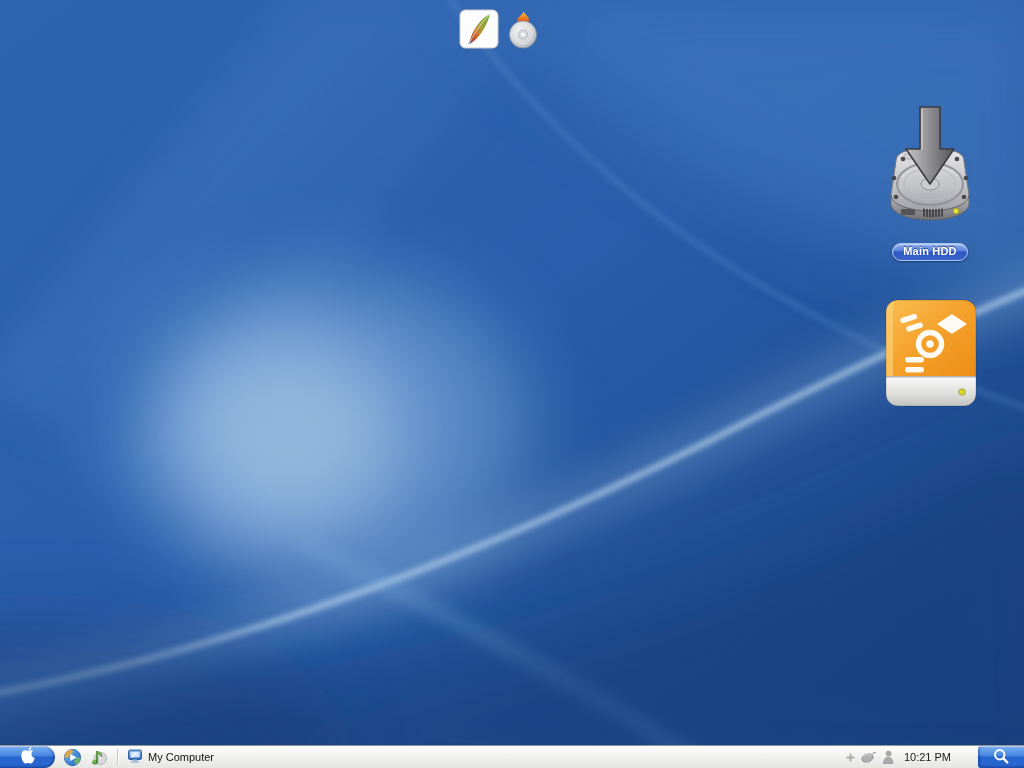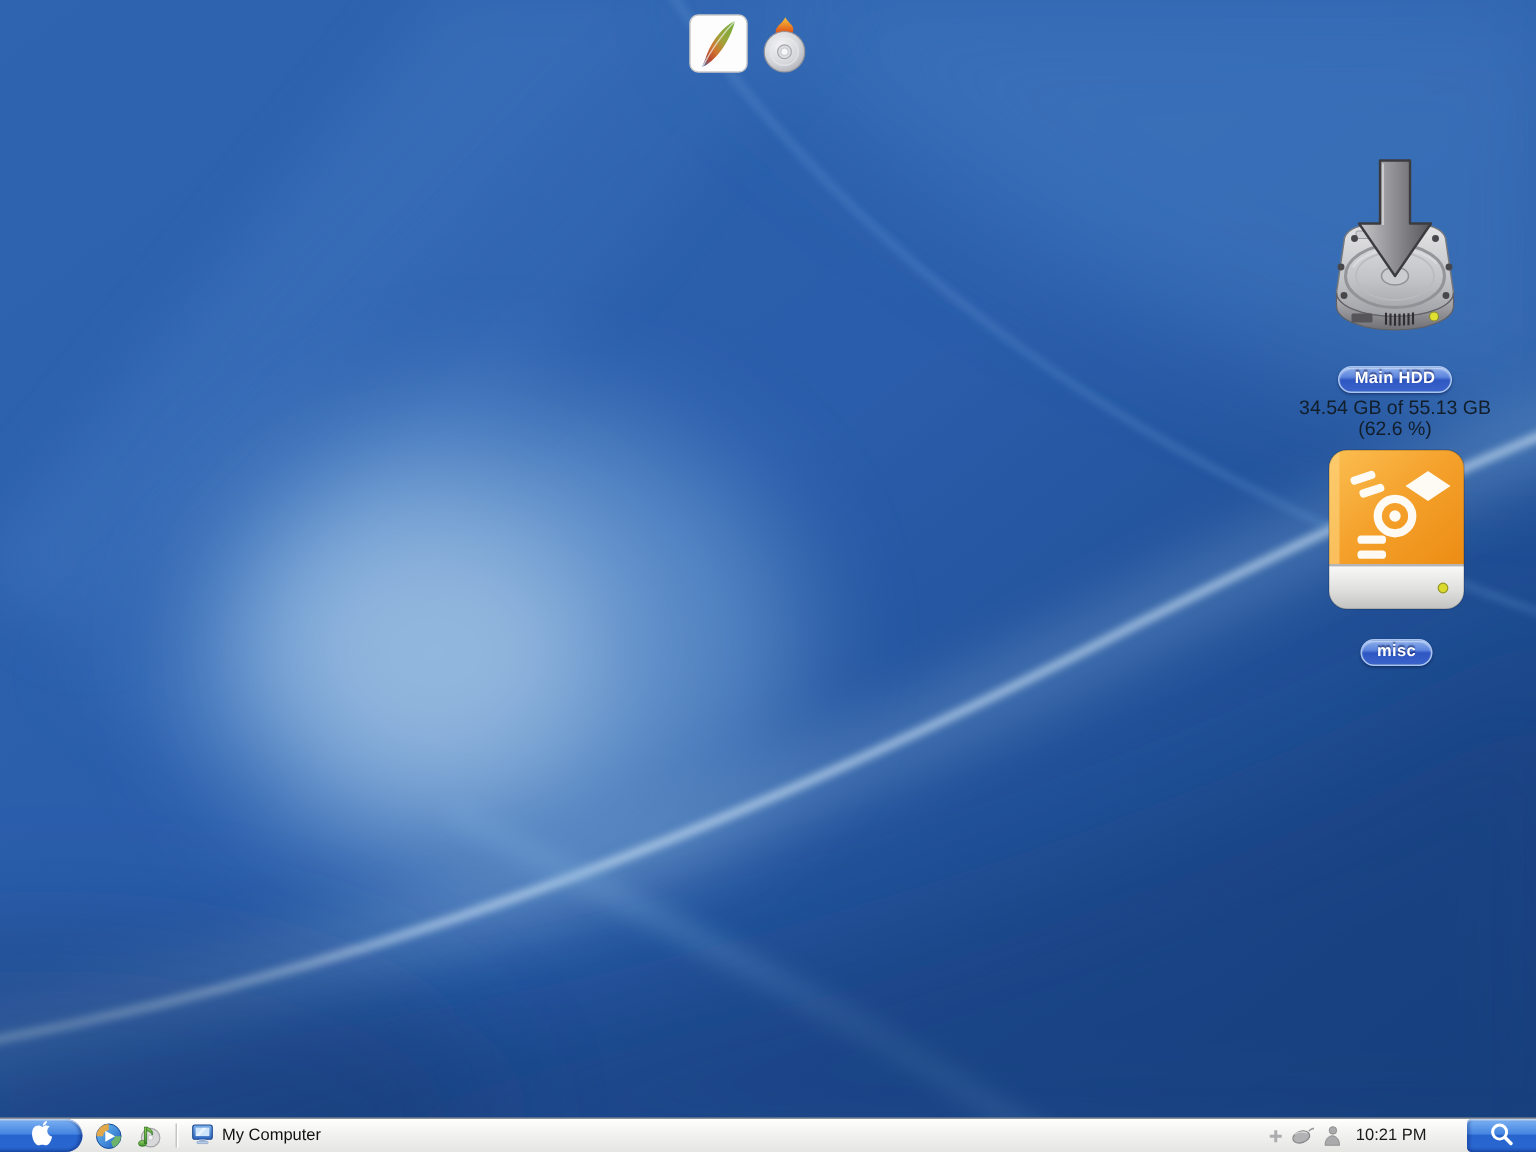--- a/index.html
+++ b/index.html
@@ -196,24 +196,20 @@
         </g>
         <circle cx="76" cy="106" r="3" fill="#e0e032" stroke="#8a8a30" stroke-width="0.8"></circle>
 
         <path d="M40 2 L60 2 L60 44 L74 44 L50 79 L26 44 L40 44 Z" fill="url(#arrowG)" stroke="#3c3c40" stroke-width="1.6" stroke-linejoin="round"></path>
         <path d="M42 4 L42 45" stroke="#dedee0" stroke-width="1.4" opacity="0.7"></path>
       </svg>
     </div>
     <div>
       <span class="pill pill-hdd">Main HDD</span>
     </div>
-    <div class="capacity">
-      <div>34.54 GB of 55.13 GB</div>
-      <div>(62.6 %)</div>
-    </div>
   </div>
 
   <div class="drive-group drive-misc">
     <div class="drive-icon-wrap">
       <svg width="106" height="112" viewBox="0 0 106 112">
         <defs>
           <linearGradient id="orangeG" x1="0" y1="0" x2="1" y2="1">
             <stop offset="0" stop-color="#fbbf52"></stop>
             <stop offset="0.5" stop-color="#f4a02a"></stop>
             <stop offset="1" stop-color="#ec8c14"></stop>
@@ -241,23 +237,20 @@
             <rect x="24" y="17" width="17" height="5.5" rx="2.4"></rect>
             <rect x="27" y="27" width="17" height="5.5" rx="2.4"></rect>
           </g>
           <polygon points="74,16 89,26 74,36 59,26"></polygon>
           <circle cx="52" cy="46" r="11.5" fill="none" stroke="#ffffff" stroke-width="5.5"></circle>
           <circle cx="52" cy="46" r="3.8"></circle>
           <rect x="27" y="59" width="19" height="5.5" rx="2.4"></rect>
           <rect x="27" y="69" width="19" height="5.5" rx="2.4"></rect>
         </g>
       </svg>
-    </div>
-    <div>
-      <span class="pill pill-misc">misc</span>
     </div>
   </div>
 
   <div class="taskbar">
     <button class="start-btn">
       <span>
         <svg width="20" height="20" viewBox="0 0 24 24">
           <defs>
             <mask id="bite">
               <rect width="24" height="24" fill="#fff"></rect>

